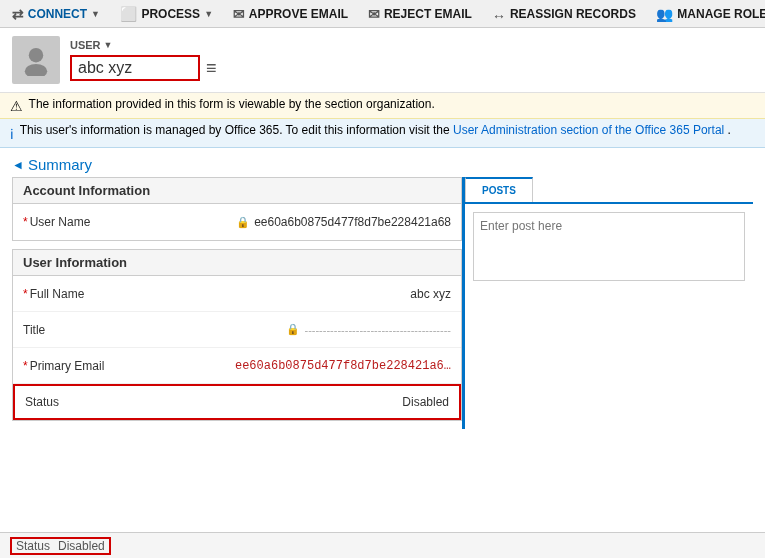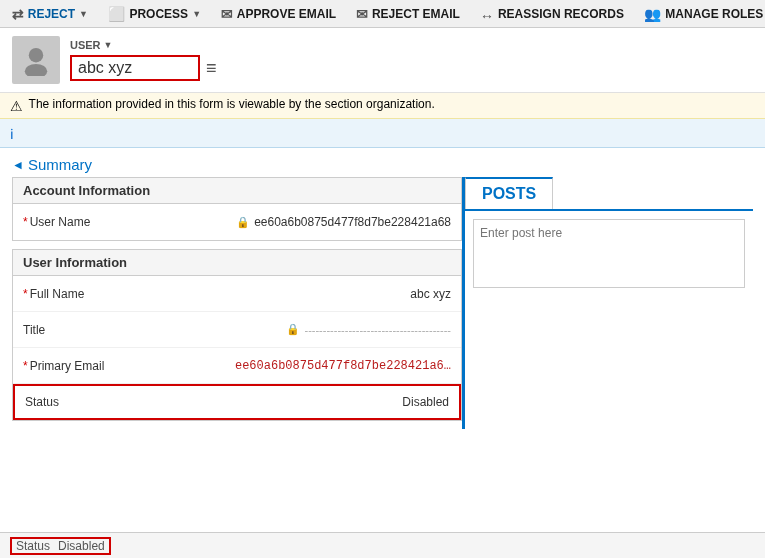--- a/index.html
+++ b/index.html
@@ -172,21 +172,21 @@
     .dashed-value { color: #aaa; font-size: 11px; }
 
     
     .posts-tabs {
       display: flex;
       border-bottom: 2px solid #0072c6;
       margin-left: 0;
     }
     .posts-tab {
       padding: 6px 16px;
-      font-size: 16px;
+      font-size: 10px;
       font-weight: 600;
       cursor: pointer;
       color: #333;
       background: #f5f5f5;
       border: 1px solid #ccc;
       border-bottom: none;
     }
     .posts-tab.active {
       background: #fff;
       border-top: 2px solid #0072c6;
@@ -246,21 +246,21 @@
       padding: 0 4px;
       gap: 8px;
     }
   </style>
 </head>
 <body>
 
 <div class="toolbar">
   <button class="toolbar-btn connect-btn">
     <span class="icon-char">⇄</span>
-    <span>REJECT</span>
+    <span>CONNECT</span>
     <span class="dropdown-arrow">▼</span>
   </button>
   <div class="toolbar-separator"></div>
   <button class="toolbar-btn">
     <span class="icon-char">⬜</span>
     <span>PROCESS</span>
     <span class="dropdown-arrow">▼</span>
   </button>
   <div class="toolbar-separator"></div>
   <button class="toolbar-btn">
@@ -305,20 +305,25 @@
   </div>
 </div>
 
 <div class="notice-bars">
   <div class="notice-bar warning">
     <span class="notice-icon">⚠</span>
     <span>The information provided in this form is viewable by the section organization.</span>
   </div>
   <div class="notice-bar info">
     <span class="notice-icon" style="color:#0066cc;">ℹ</span>
+    <span>
+      <span>This user's information is managed by Office 365. To edit this information visit the </span>
+      <a class="notice-link">User Administration section of the Office 365 Portal</a>
+      <span>.</span>
+    </span>
   </div>
 </div>
 
 <div class="summary-header">
   <span class="summary-arrow">◄</span>
   <span>Summary</span>
 </div>
 
 <div class="main-content">
 

